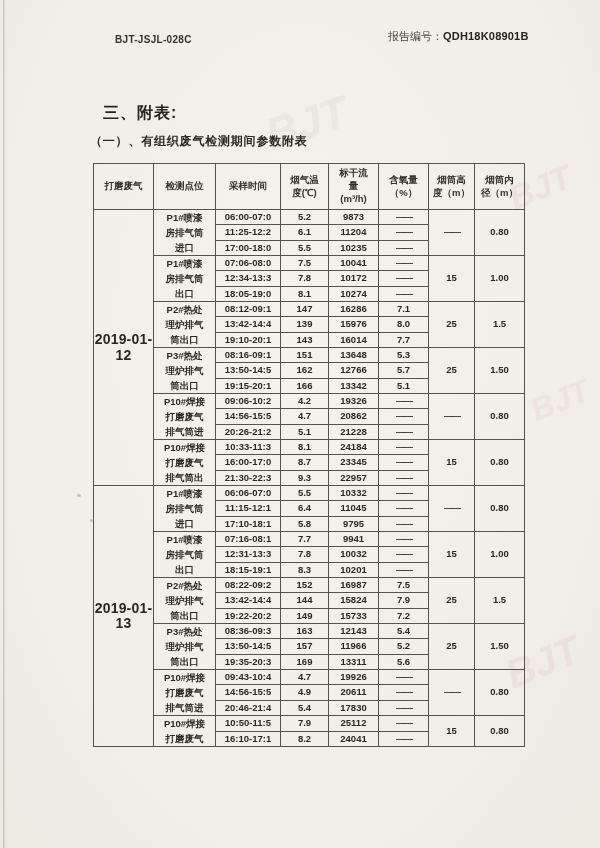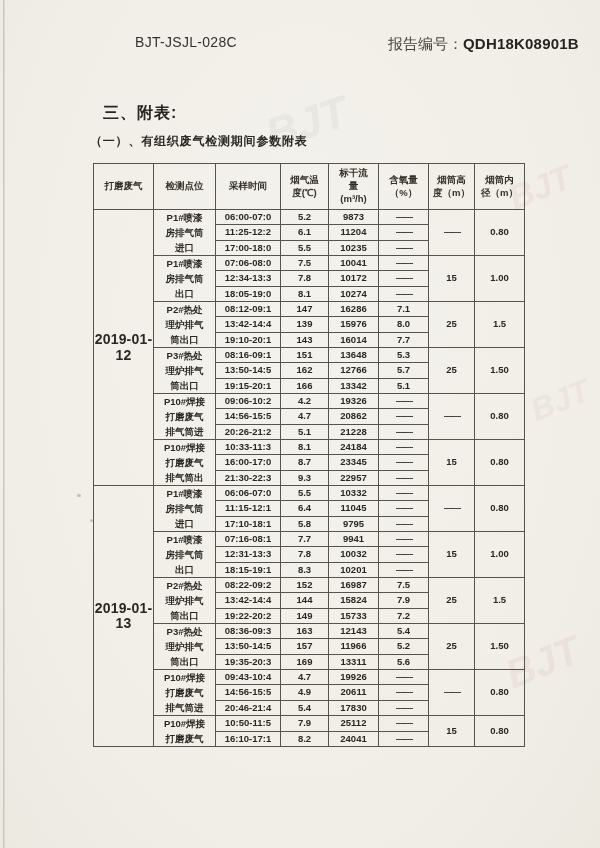--- a/index.html
+++ b/index.html
@@ -16,23 +16,23 @@
   .speck.s1 { left:77px; top:494px; width:4px; height:3px; }
   .speck.s2 { left:90px; top:519px; width:3px; height:3px; }
 
   .watermark { position:absolute; font-weight:bold; font-style:italic; pointer-events:none;
     font-family:"Liberation Sans", sans-serif; white-space:nowrap; }
   .wm1 { left:265px; top:98px;  font-size:44px; transform:rotate(-18deg); color:rgba(145,158,176,.10); }
   .wm2 { left:508px; top:168px; font-size:34px; transform:rotate(-22deg); color:rgba(208,130,140,.10); }
   .wm3 { left:530px; top:382px; font-size:32px; transform:rotate(-22deg); color:rgba(208,130,140,.09); }
   .wm4 { left:505px; top:640px; font-size:40px; transform:rotate(-22deg); color:rgba(208,130,140,.10); }
 
-  .doc-code { position:absolute; left:115px; top:34px; font-size:14px; font-weight:normal;
-    letter-spacing:.3px; color:#34322e;margin-left:20px; }
-  .report { position:absolute; left:388px; top:35px; font-size:15px; white-space:nowrap; }
+  .doc-code { position:absolute; left:115px; top:34px; font-size:10px; font-weight:bold;
+    letter-spacing:.3px; color:#34322e; }
+  .report { position:absolute; left:388px; top:29px; font-size:11px; white-space:nowrap; }
   .report .label { font-family:"Liberation Serif", serif; color:#49443d; }
   .report .no { font-weight:bold; color:#262420; letter-spacing:.2px; }
 
   .section-title { position:absolute; left:103px; top:103px; margin:0;
     font-size:16px; font-weight:bold; color:#272521; letter-spacing:1px; }
   .subsection-title { position:absolute; left:90px; top:133px; margin:0;
     font-size:12px; font-weight:600; color:#2b2923; letter-spacing:.8px; }
 
   table.params { position:absolute; left:93px; top:163px; width:431px;
     border-collapse:collapse; table-layout:fixed; }

